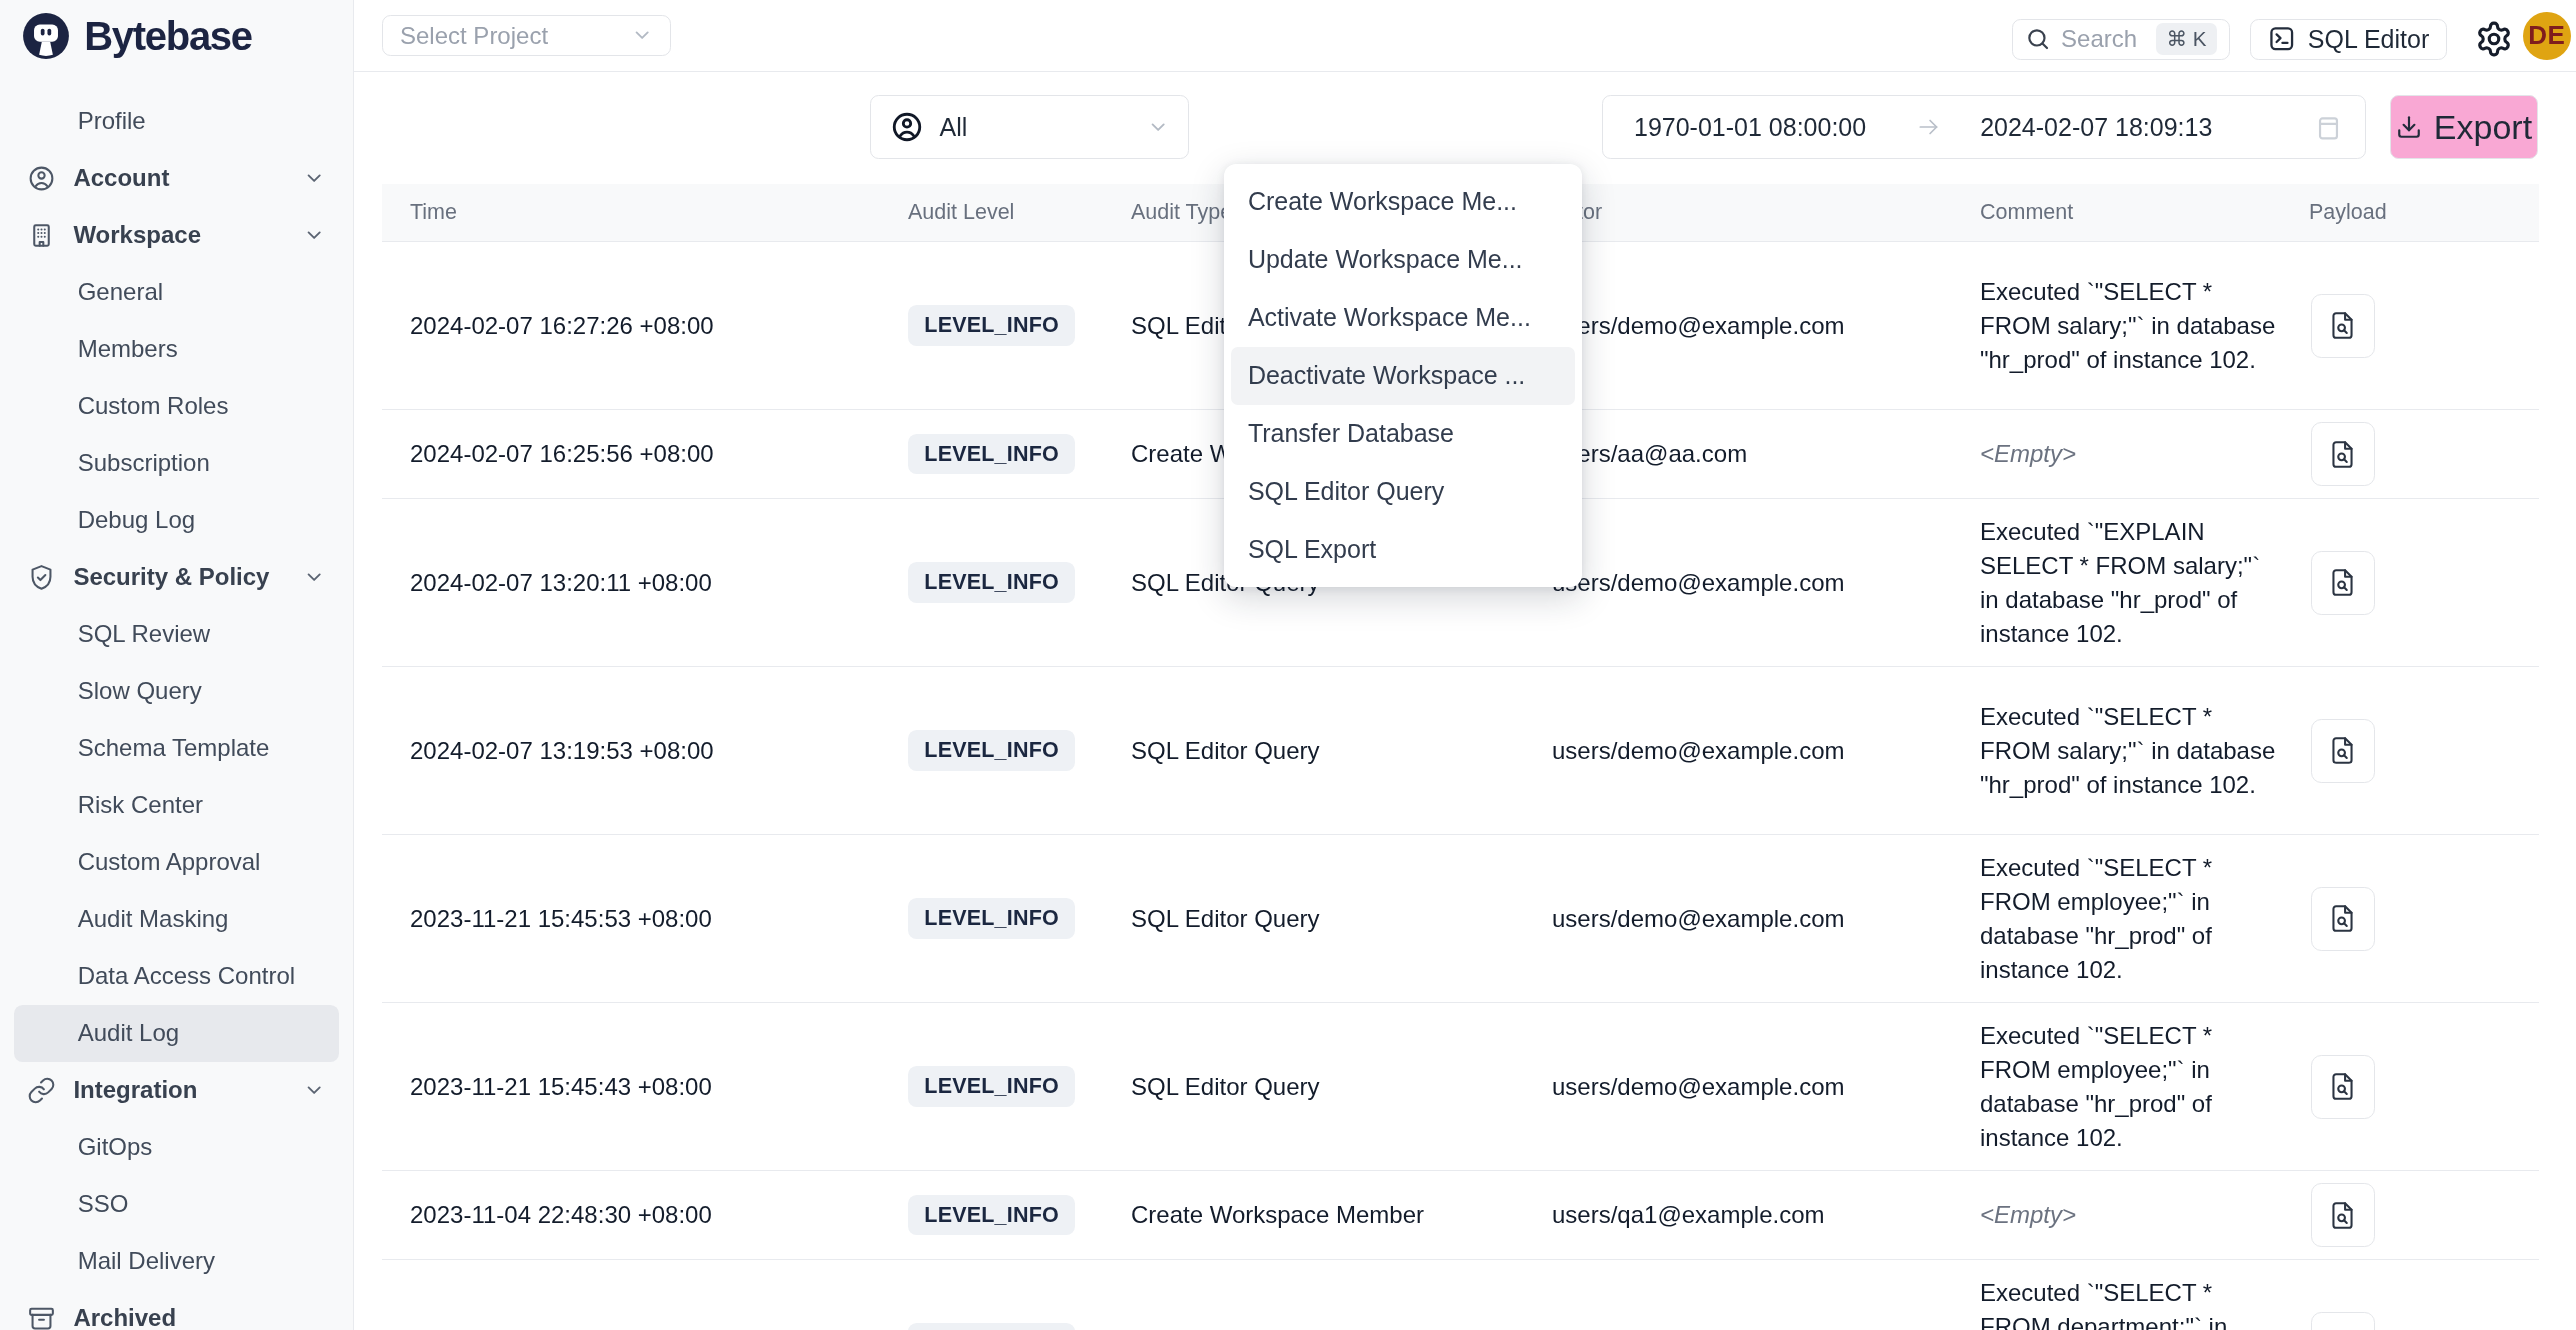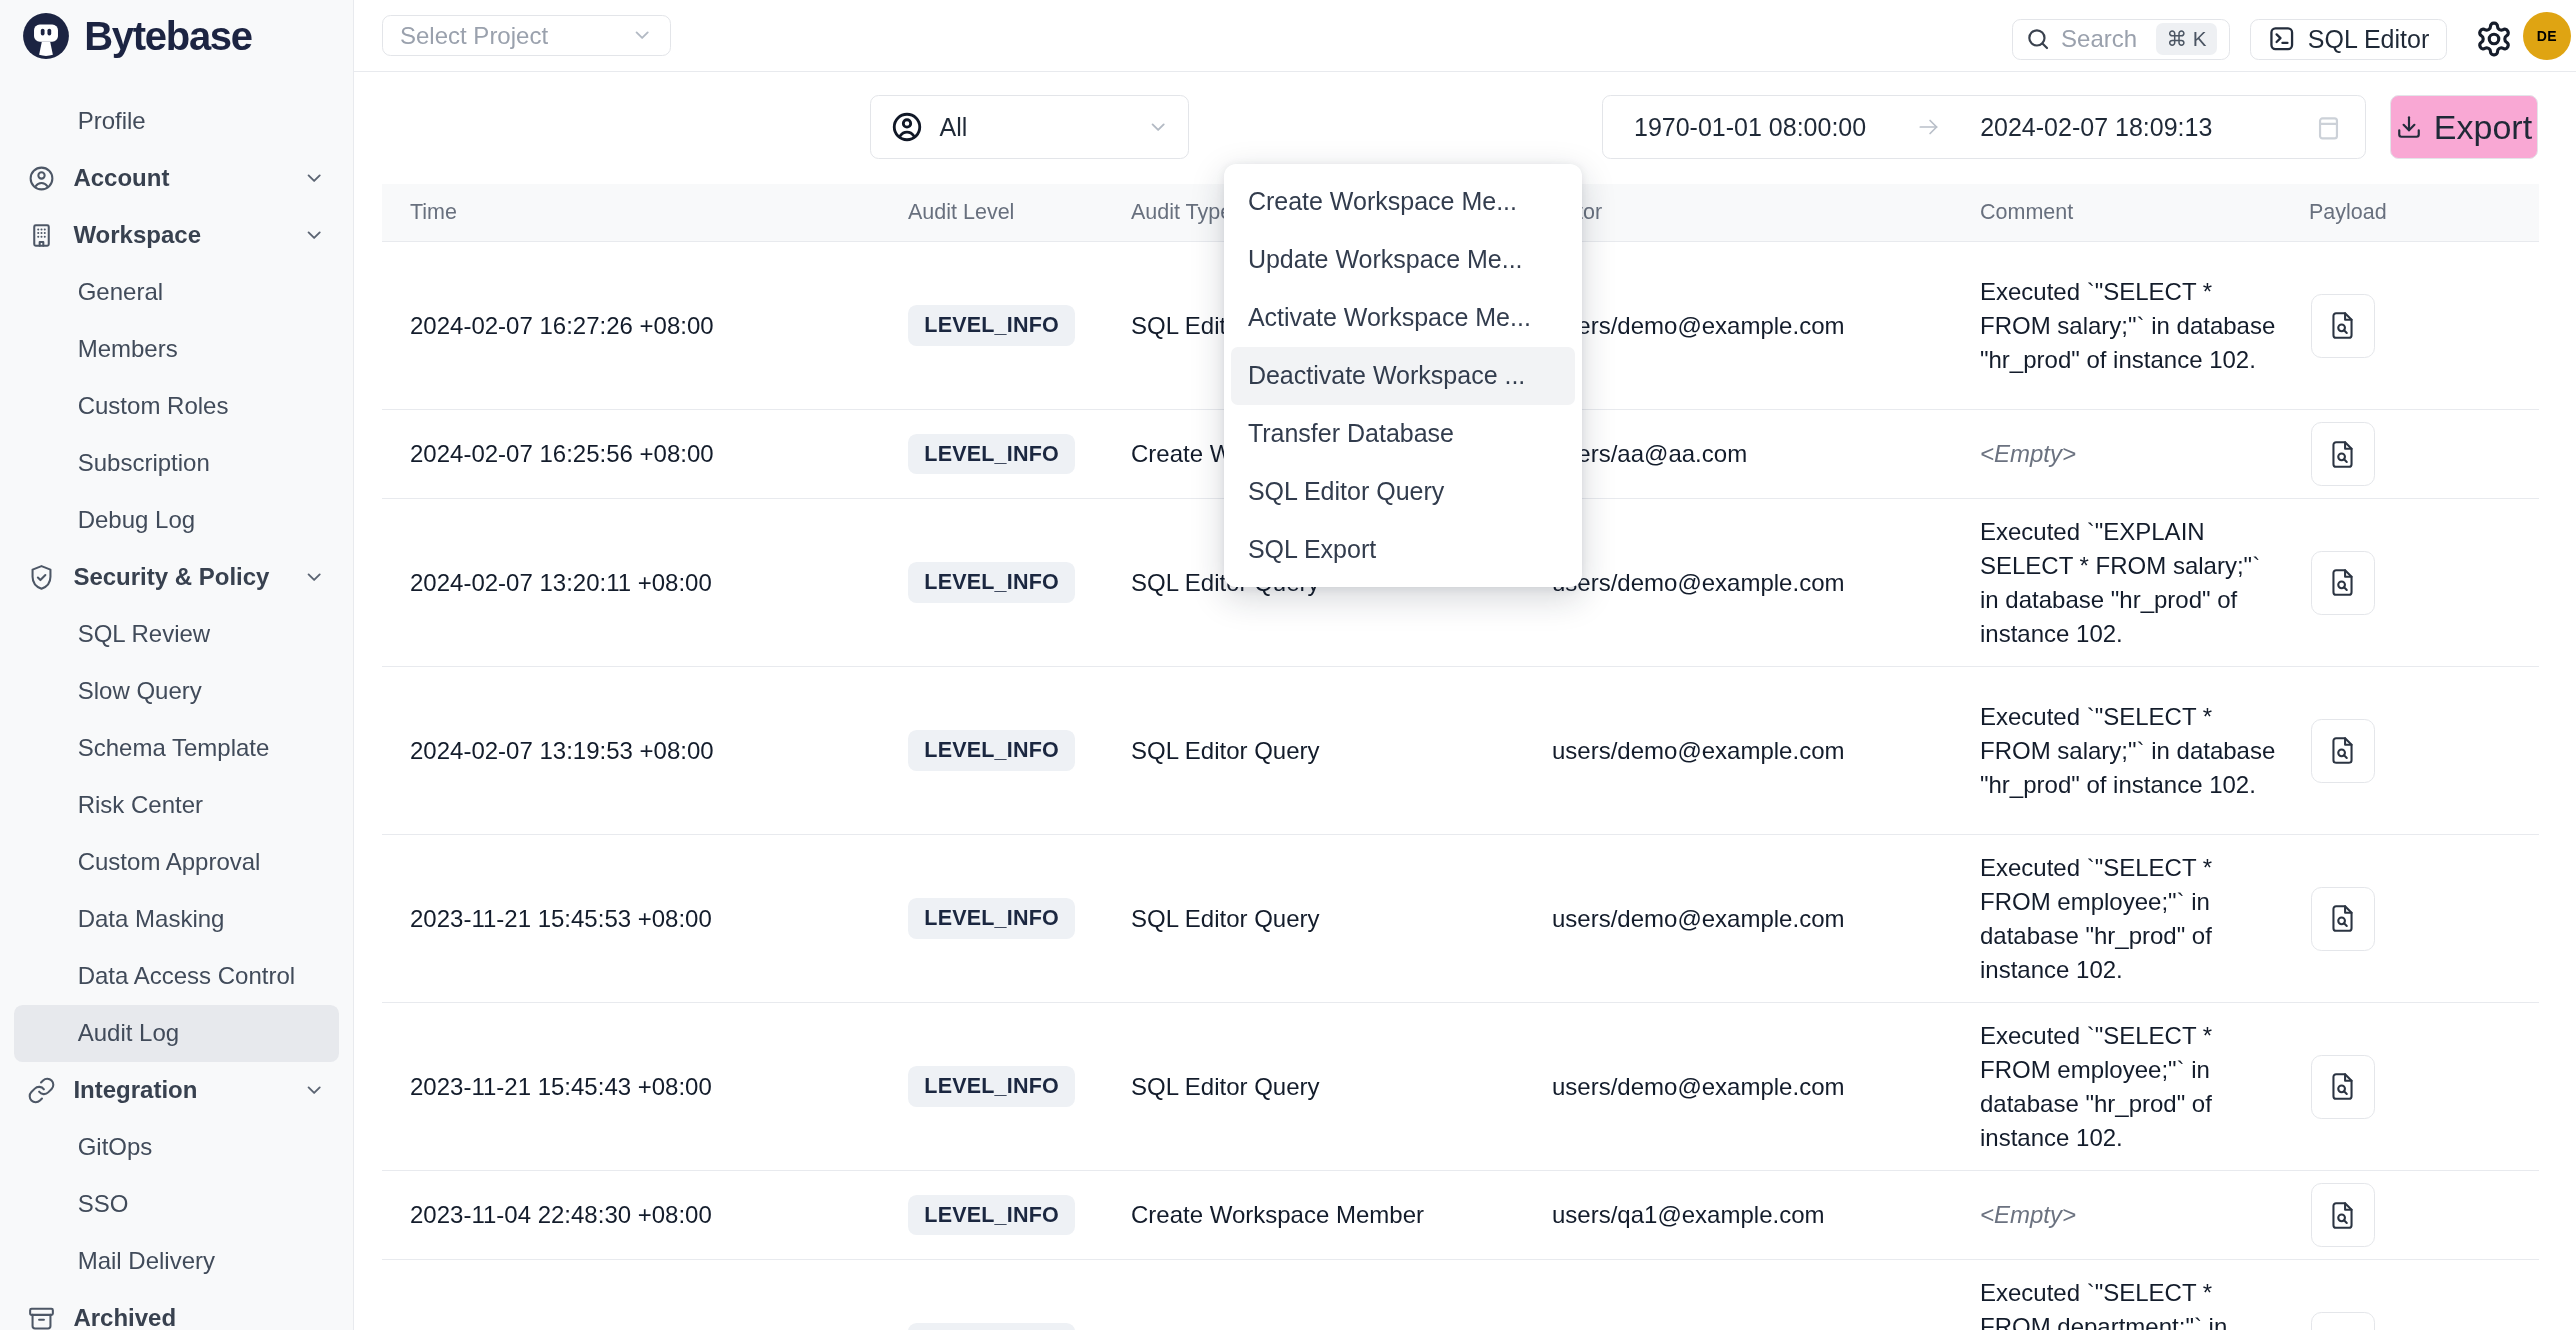--- a/index.html
+++ b/index.html
@@ -34,21 +34,21 @@
 
   .topbar-right { margin-left:auto; display:flex; align-items:flex-end; }
   .search-box { width:218px; height:41px; border:0.9px solid #e3e5e9; border-radius:8.6px; display:flex; align-items:center; padding:0 12px; gap:10.3px; background:#fff; }
   .search-box .sicon { color:#39414e; } .search-box .sicon svg { width:26px; height:26px; stroke-width:2; }
   .search-ph { font-size:24px; color:#9aa1ad; }
   .kbd { margin-left:auto; background:#eef0f3; border-radius:6.9px; padding:4.3px 10.3px; font-size:20.6px; color:#4b5563; white-space:nowrap; }
   .sqleditor-btn { margin-left:20.6px; height:41px; border:0.9px solid #e3e5e9; border-radius:8.6px; background:#fff; display:flex; align-items:center; gap:12px; padding:0 17px; font-size:25px; color:#1f2937; cursor:pointer; }
   .sqleditor-btn svg { width:27.5px; height:27.5px; stroke-width:2; color:#232c3b; }
   .gear-btn { margin-left:26px; width:41px; height:41px; display:flex; align-items:center; justify-content:center; color:#161d2b; cursor:pointer; background:none; border:none; }
   .gear-btn svg { width:38px; height:38px; stroke-width:2; }
-  .avatar { margin-left:8.6px; width:48px; height:48px; border-radius:50%; color:#000000; font-size:14px; font-weight:700; display:flex; align-items:center; justify-content:center; letter-spacing:0.4px; cursor:pointer; }
+  .avatar { margin-left:8.6px; width:48px; height:48px; border-radius:50%; color:#7f1d1d; font-size:26px; font-weight:700; display:flex; align-items:center; justify-content:center; letter-spacing:0.4px; cursor:pointer; }
 
   
   .filters { position:absolute; top:95px; left:0; right:0; height:65px; }
   .actor-select { position:absolute; left:516px; width:319px; height:64px; padding:0 19px; gap:15.5px; font-size:25px; color:#1f2937; cursor:pointer; }
   .actor-select .ficon { color:#111827; } .actor-select .ficon svg { width:34px; height:34px; stroke-width:2; }
   .actor-select .chev, .type-select .chev { margin-left:auto; color:#b3bac4; }
   .type-select { position:absolute; left:870px; width:357px; height:65px; padding:0 20.6px; border:1.7px solid #5147e5; box-shadow:0 0 0 3.4px rgba(81,71,229,.16); font-size:25px; color:#a8aeb9; cursor:pointer; }
   .date-range { position:absolute; left:1248px; width:764px; height:64px; padding:0 22.3px 0 31px; font-size:25px; color:#1f2937; cursor:pointer; }
   .date-range .arrow { color:#b9bfc9; margin:0 38px 0 50px; } .date-range .arrow svg { width:26px; height:26px; stroke-width:1.6; }
   .date-range .cal { margin-left:auto; color:#ccd1d8; } .date-range .cal svg { width:29px; height:29px; stroke-width:1.8; }
@@ -193,21 +193,21 @@
     <span class="nav-label">Risk Center</span>
 
   </div>
         <div class="nav-item sub">
 
     <span class="nav-label">Custom Approval</span>
 
   </div>
         <div class="nav-item sub">
 
-    <span class="nav-label">Data Masking</span>
+    <span class="nav-label">Audit Masking</span>
 
   </div>
         <div class="nav-item sub">
 
     <span class="nav-label">Data Access Control</span>
 
   </div>
         <div class="nav-item sub active">
 
     <span class="nav-label">Audit Log</span>

